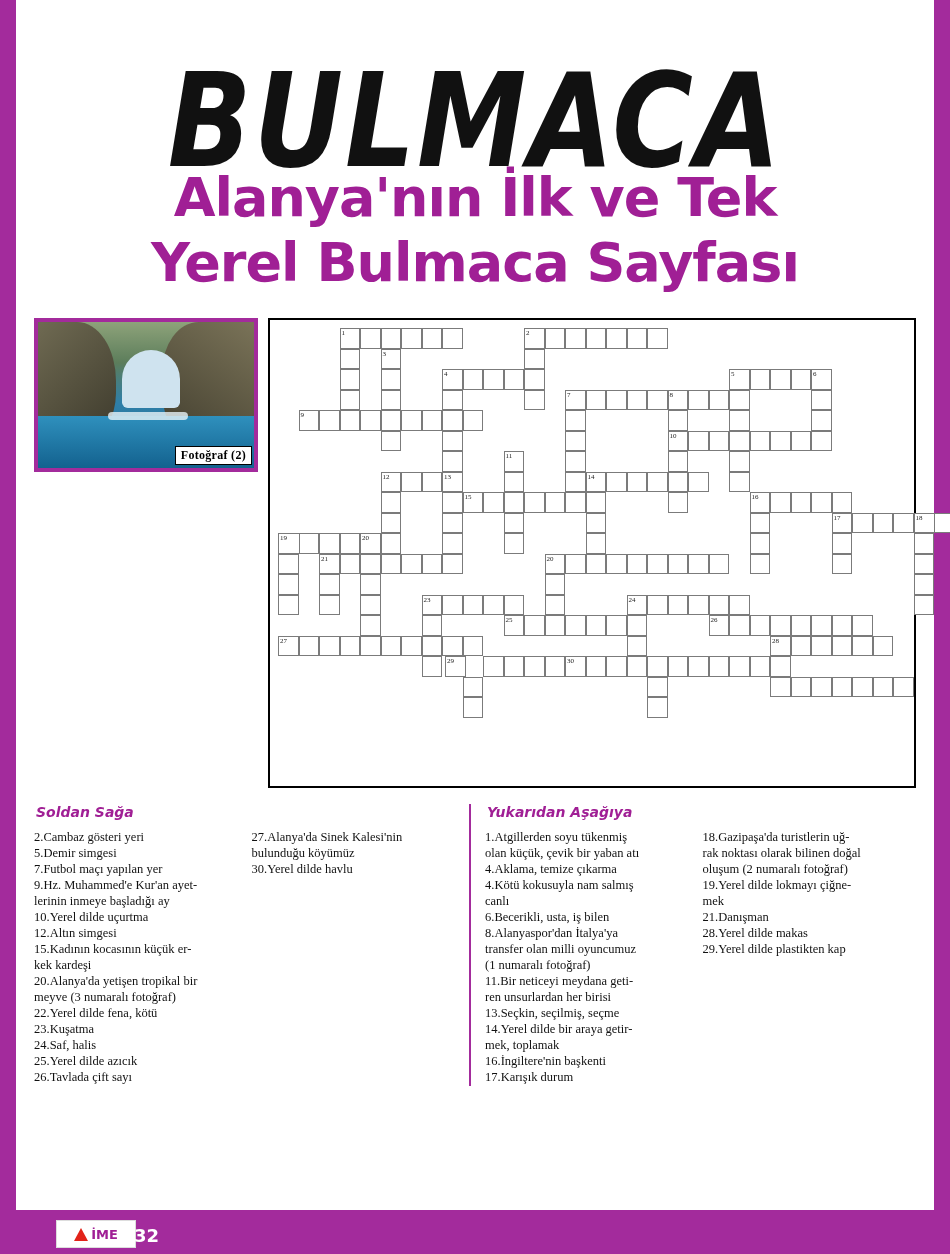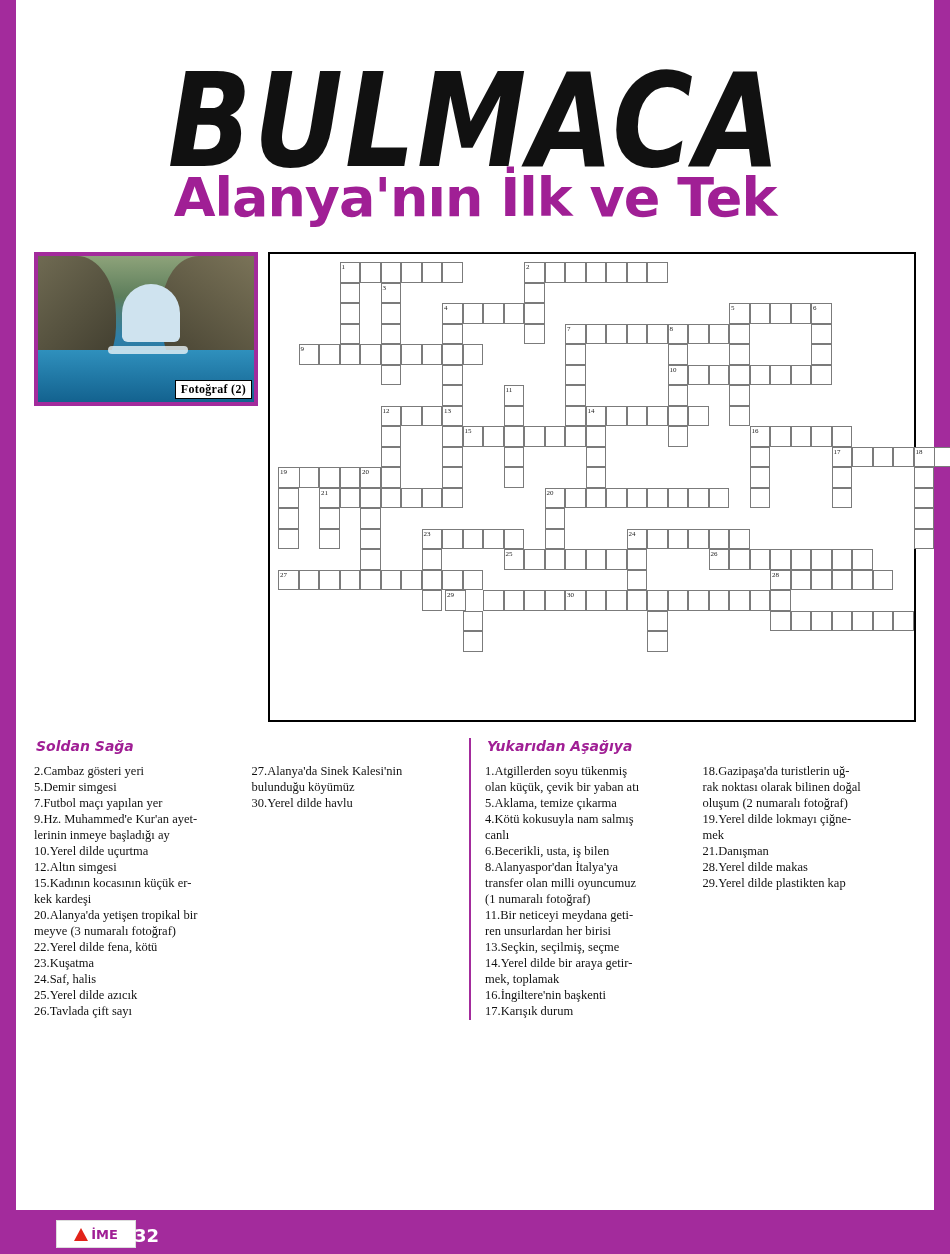--- a/index.html
+++ b/index.html
@@ -202,20 +202,21 @@
 
 <div class="edge-left"></div>
 <div class="edge-right"></div>
 
 <div class="page">
 
   <div class="masthead">
     <div class="bulmaca">BULMACA</div>
     <div class="subtitle">
       <div>Alanya'nın İlk ve Tek</div>
+      <div>Yerel Bulmaca Sayfası</div>
     </div>
   </div>
 
   <div class="content">
 
     <div class="photos">
 
 
       <div class="photo p2">
         <div class="rockL"></div>
@@ -553,21 +554,21 @@
     </div>
 
     <div class="divider"></div>
 
     <div class="clue-block">
       <div class="clue-title">Yukarıdan Aşağıya</div>
       <div class="cols">
         <div class="col" id="down-c1">
             <div class="clue">1.Atgillerden soyu tükenmiş</div>
             <div class="clue">olan küçük, çevik bir yaban atı</div>
-            <div class="clue">5.Aklama, temize çıkarma</div>
+            <div class="clue">4.Aklama, temize çıkarma</div>
             <div class="clue">4.Kötü kokusuyla nam salmış</div>
             <div class="clue">canlı</div>
             <div class="clue">6.Becerikli, usta, iş bilen</div>
             <div class="clue">8.Alanyaspor'dan        İtalya'ya</div>
             <div class="clue">transfer olan milli oyuncumuz</div>
             <div class="clue">(1 numaralı fotoğraf)</div>
             <div class="clue">11.Bir neticeyi meydana geti-</div>
             <div class="clue">ren unsurlardan her birisi</div>
             <div class="clue">13.Seçkin, seçilmiş, seçme</div>
             <div class="clue">14.Yerel dilde bir araya getir-</div>

